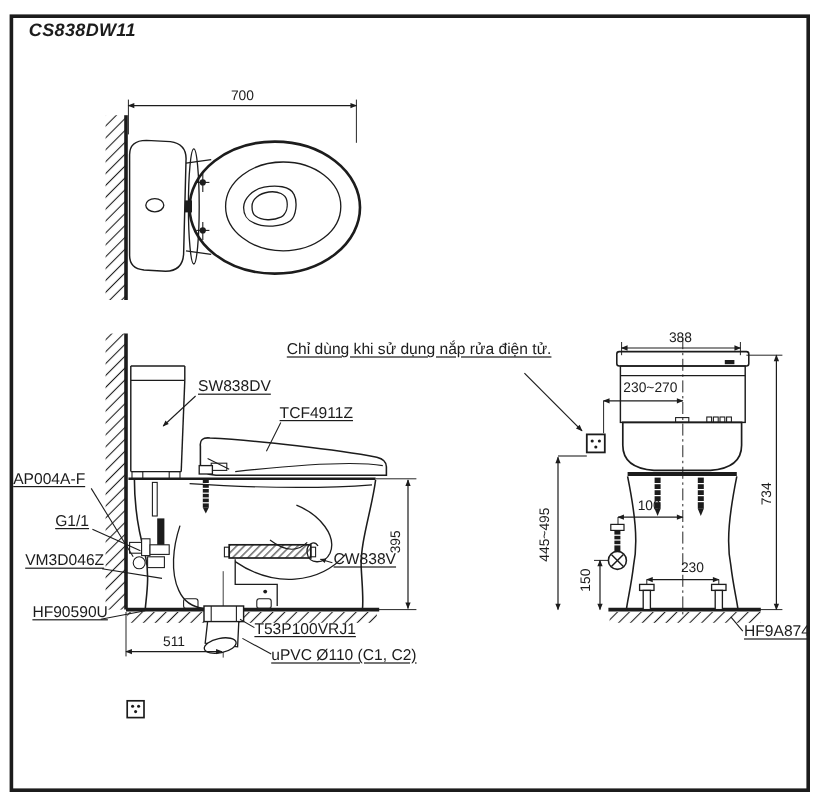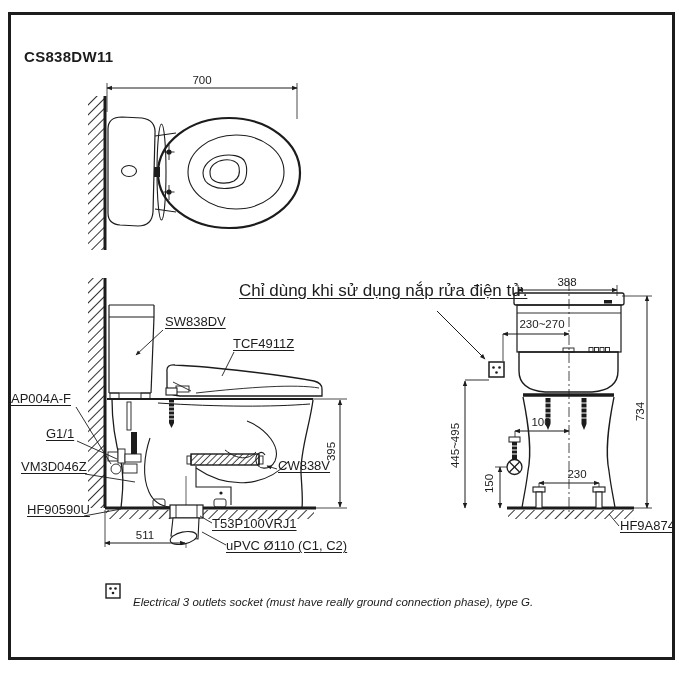--- a/index.html
+++ b/index.html
@@ -1,27 +1,27 @@
 <!DOCTYPE html>
 <html><head>
 <meta charset="utf-8">
 <style>
   html,body{margin:0;padding:0;background:#ffffff;}
   .page{position:relative;width:686px;height:676px;background:#ffffff;overflow:hidden;
         font-family:"Liberation Sans",sans-serif;color:#1c1c1c;}
   .frame{position:absolute;left:8px;top:12px;width:667px;height:648px;
          border:3px solid #1c1c1c;box-sizing:border-box;}
-  .title{position:absolute;left:24px;top:17px;font-size:15px;font-weight:bold;
-         letter-spacing:.3px;margin-top:31px;}
+  .title{position:absolute;left:24px;top:17px;font-size:15px;font-weight:bold;font-style:italic;
+         letter-spacing:.3px;}
   svg.draw{position:absolute;left:0;top:0;}
   .lbl{position:absolute;font-size:13px;white-space:nowrap;line-height:13px;}
   .ul{text-decoration:underline;text-underline-offset:2px;}
   .dim{position:absolute;font-size:11.5px;white-space:nowrap;width:60px;text-align:center;line-height:13px;}
   .rot{transform:rotate(-90deg);transform-origin:center;}
-  .note{position:absolute;font-size:17px;white-space:nowrap;line-height:12.5px;}
+  .note{position:absolute;font-size:13px;white-space:nowrap;line-height:12.5px;}
   .it{font-style:italic;}
   .legend-line{position:absolute;font-size:11.5px;white-space:nowrap;line-height:13px;}
 </style>
 </head>
 <body>
 
 <div class="page">
   <div class="frame"></div>
   <div class="title">CS838DW11</div>
 
@@ -272,14 +272,13 @@
 
   <div class="dim" style="left:537px;top:276px">388</div>
   <div class="dim" style="left:512px;top:318px">230~270</div>
   <div class="dim rot" style="left:610px;top:405px">734</div>
   <div class="dim rot" style="left:425px;top:439px">445~495</div>
   <div class="dim" style="left:511px;top:416px">100</div>
   <div class="dim rot" style="left:459px;top:477px">150</div>
   <div class="dim" style="left:547px;top:468px">230</div>
   <div class="lbl ul" style="left:620px;top:519px">HF9A874</div>
 
-  <div class="legend-line it" style="left:133px;top:596px">Electrical 3 outlets socket (must have really ground connection phase), type G.</div>
 </div>
 
 </body></html>

